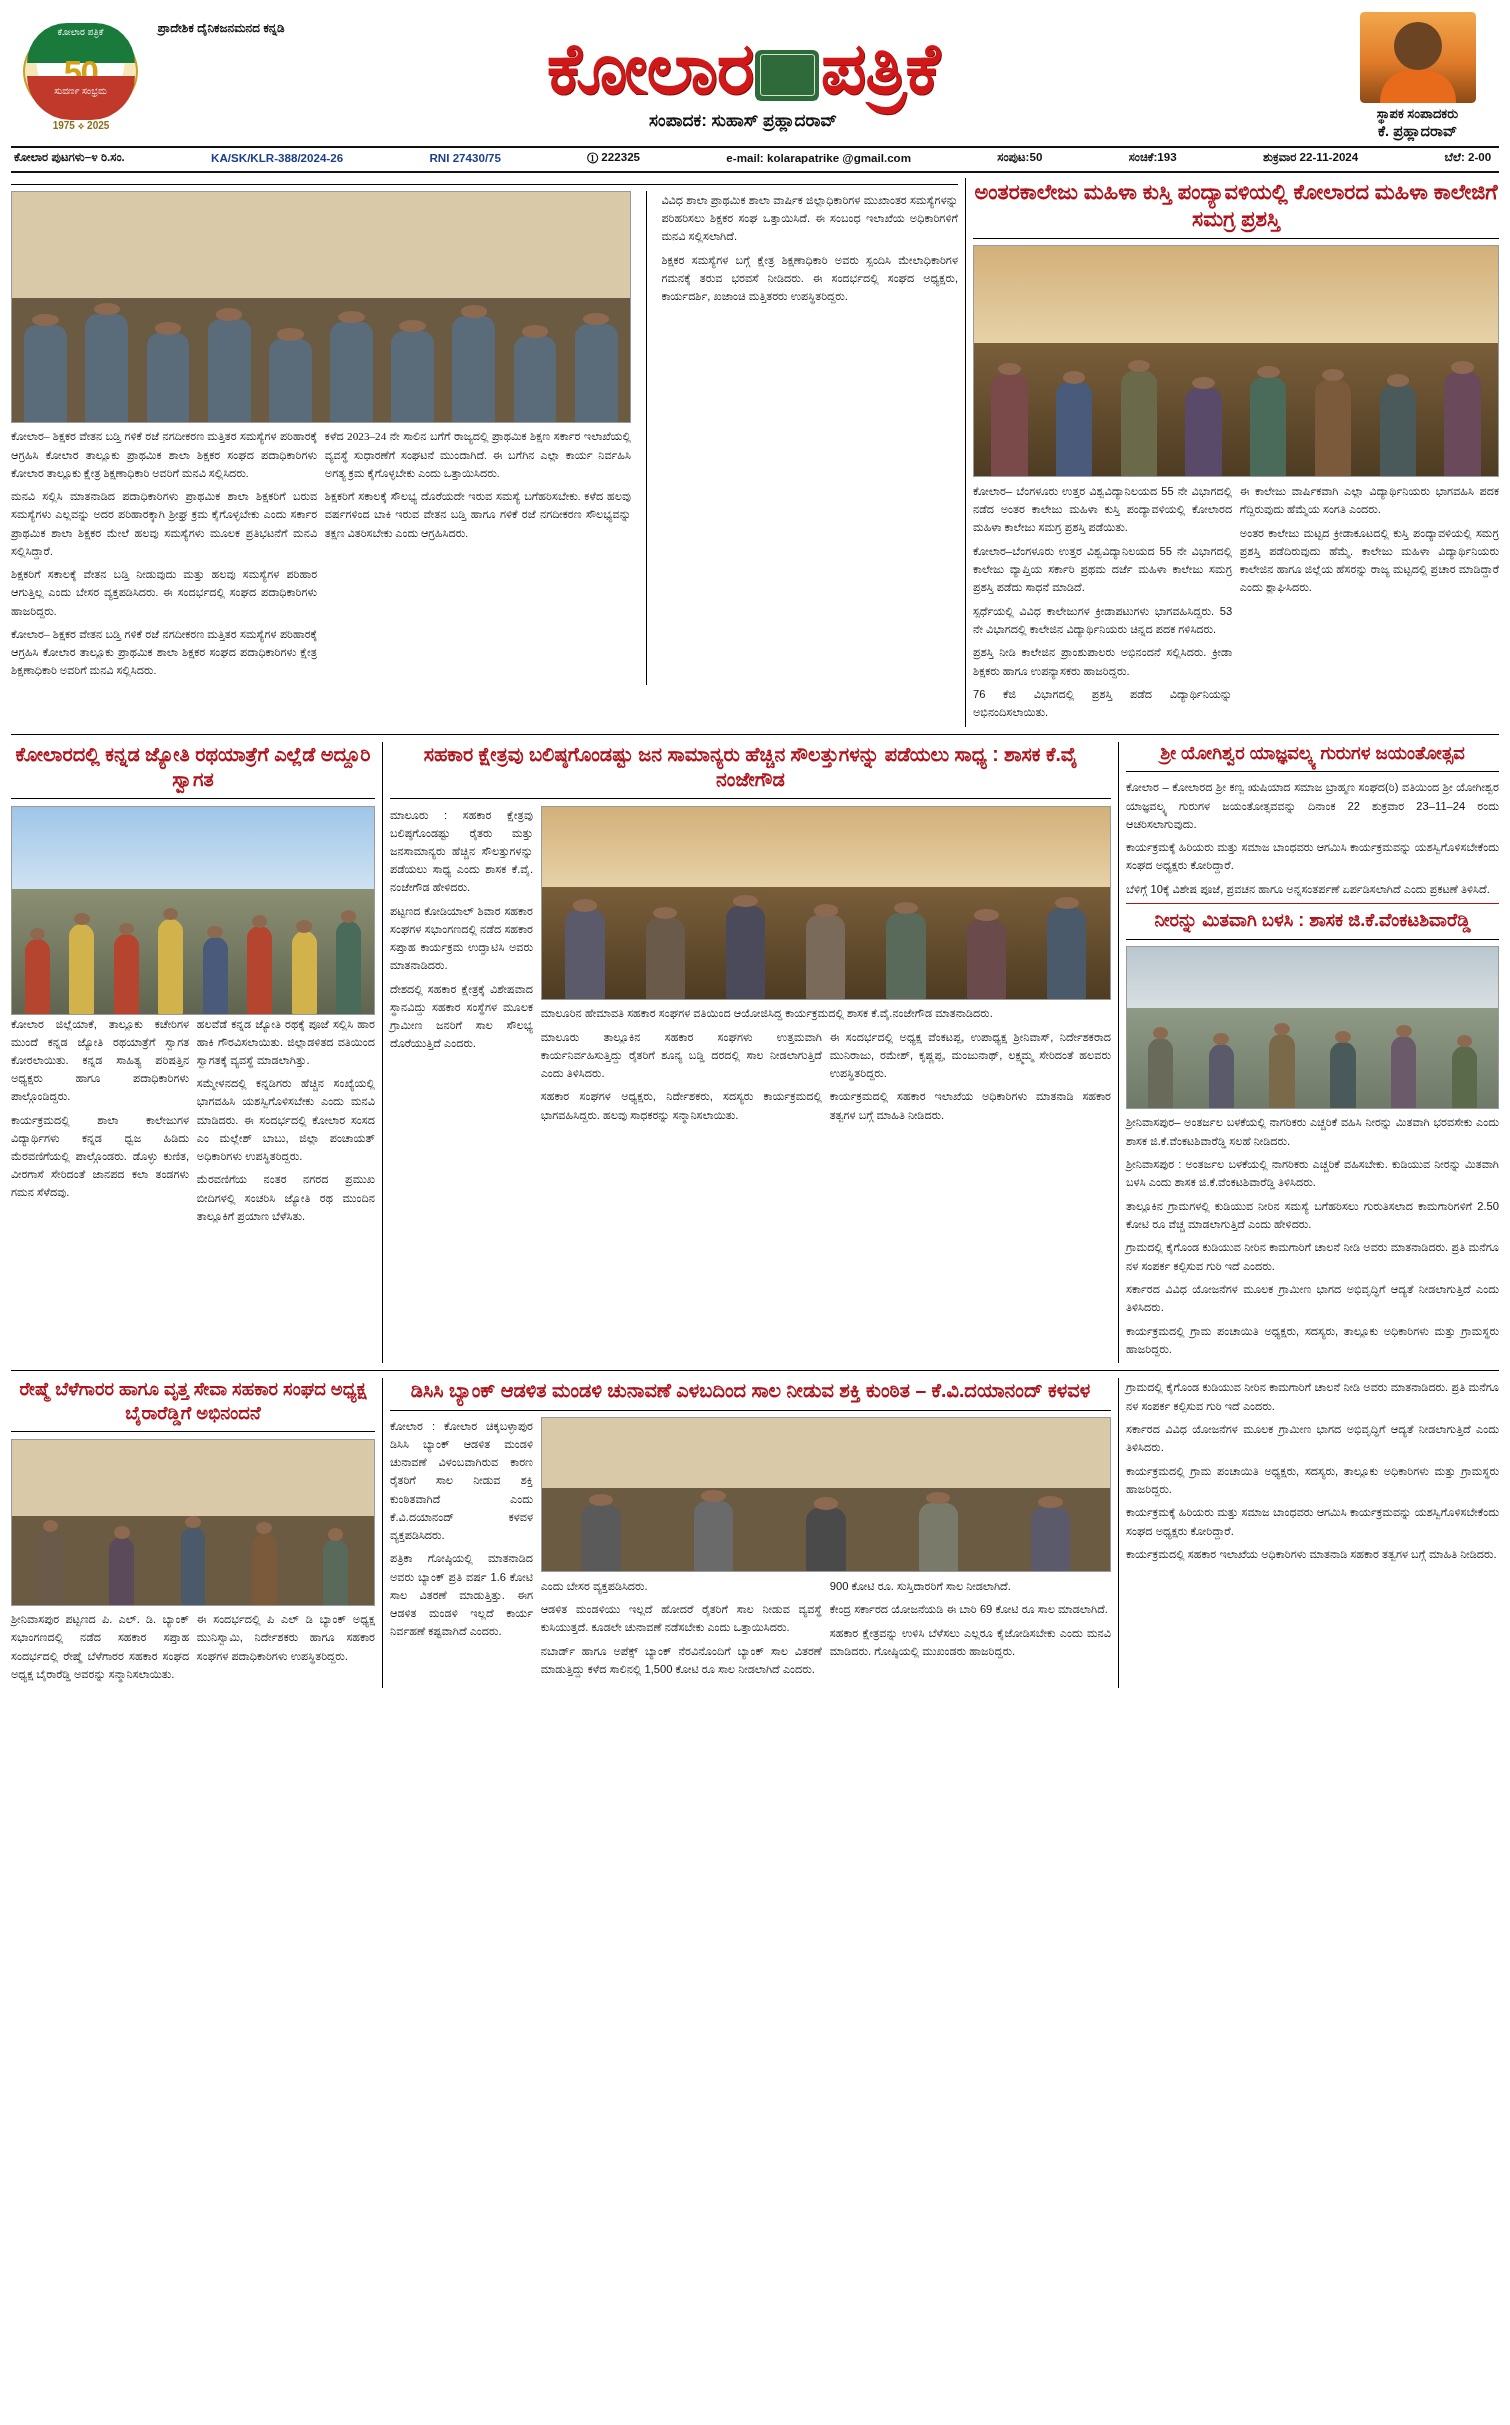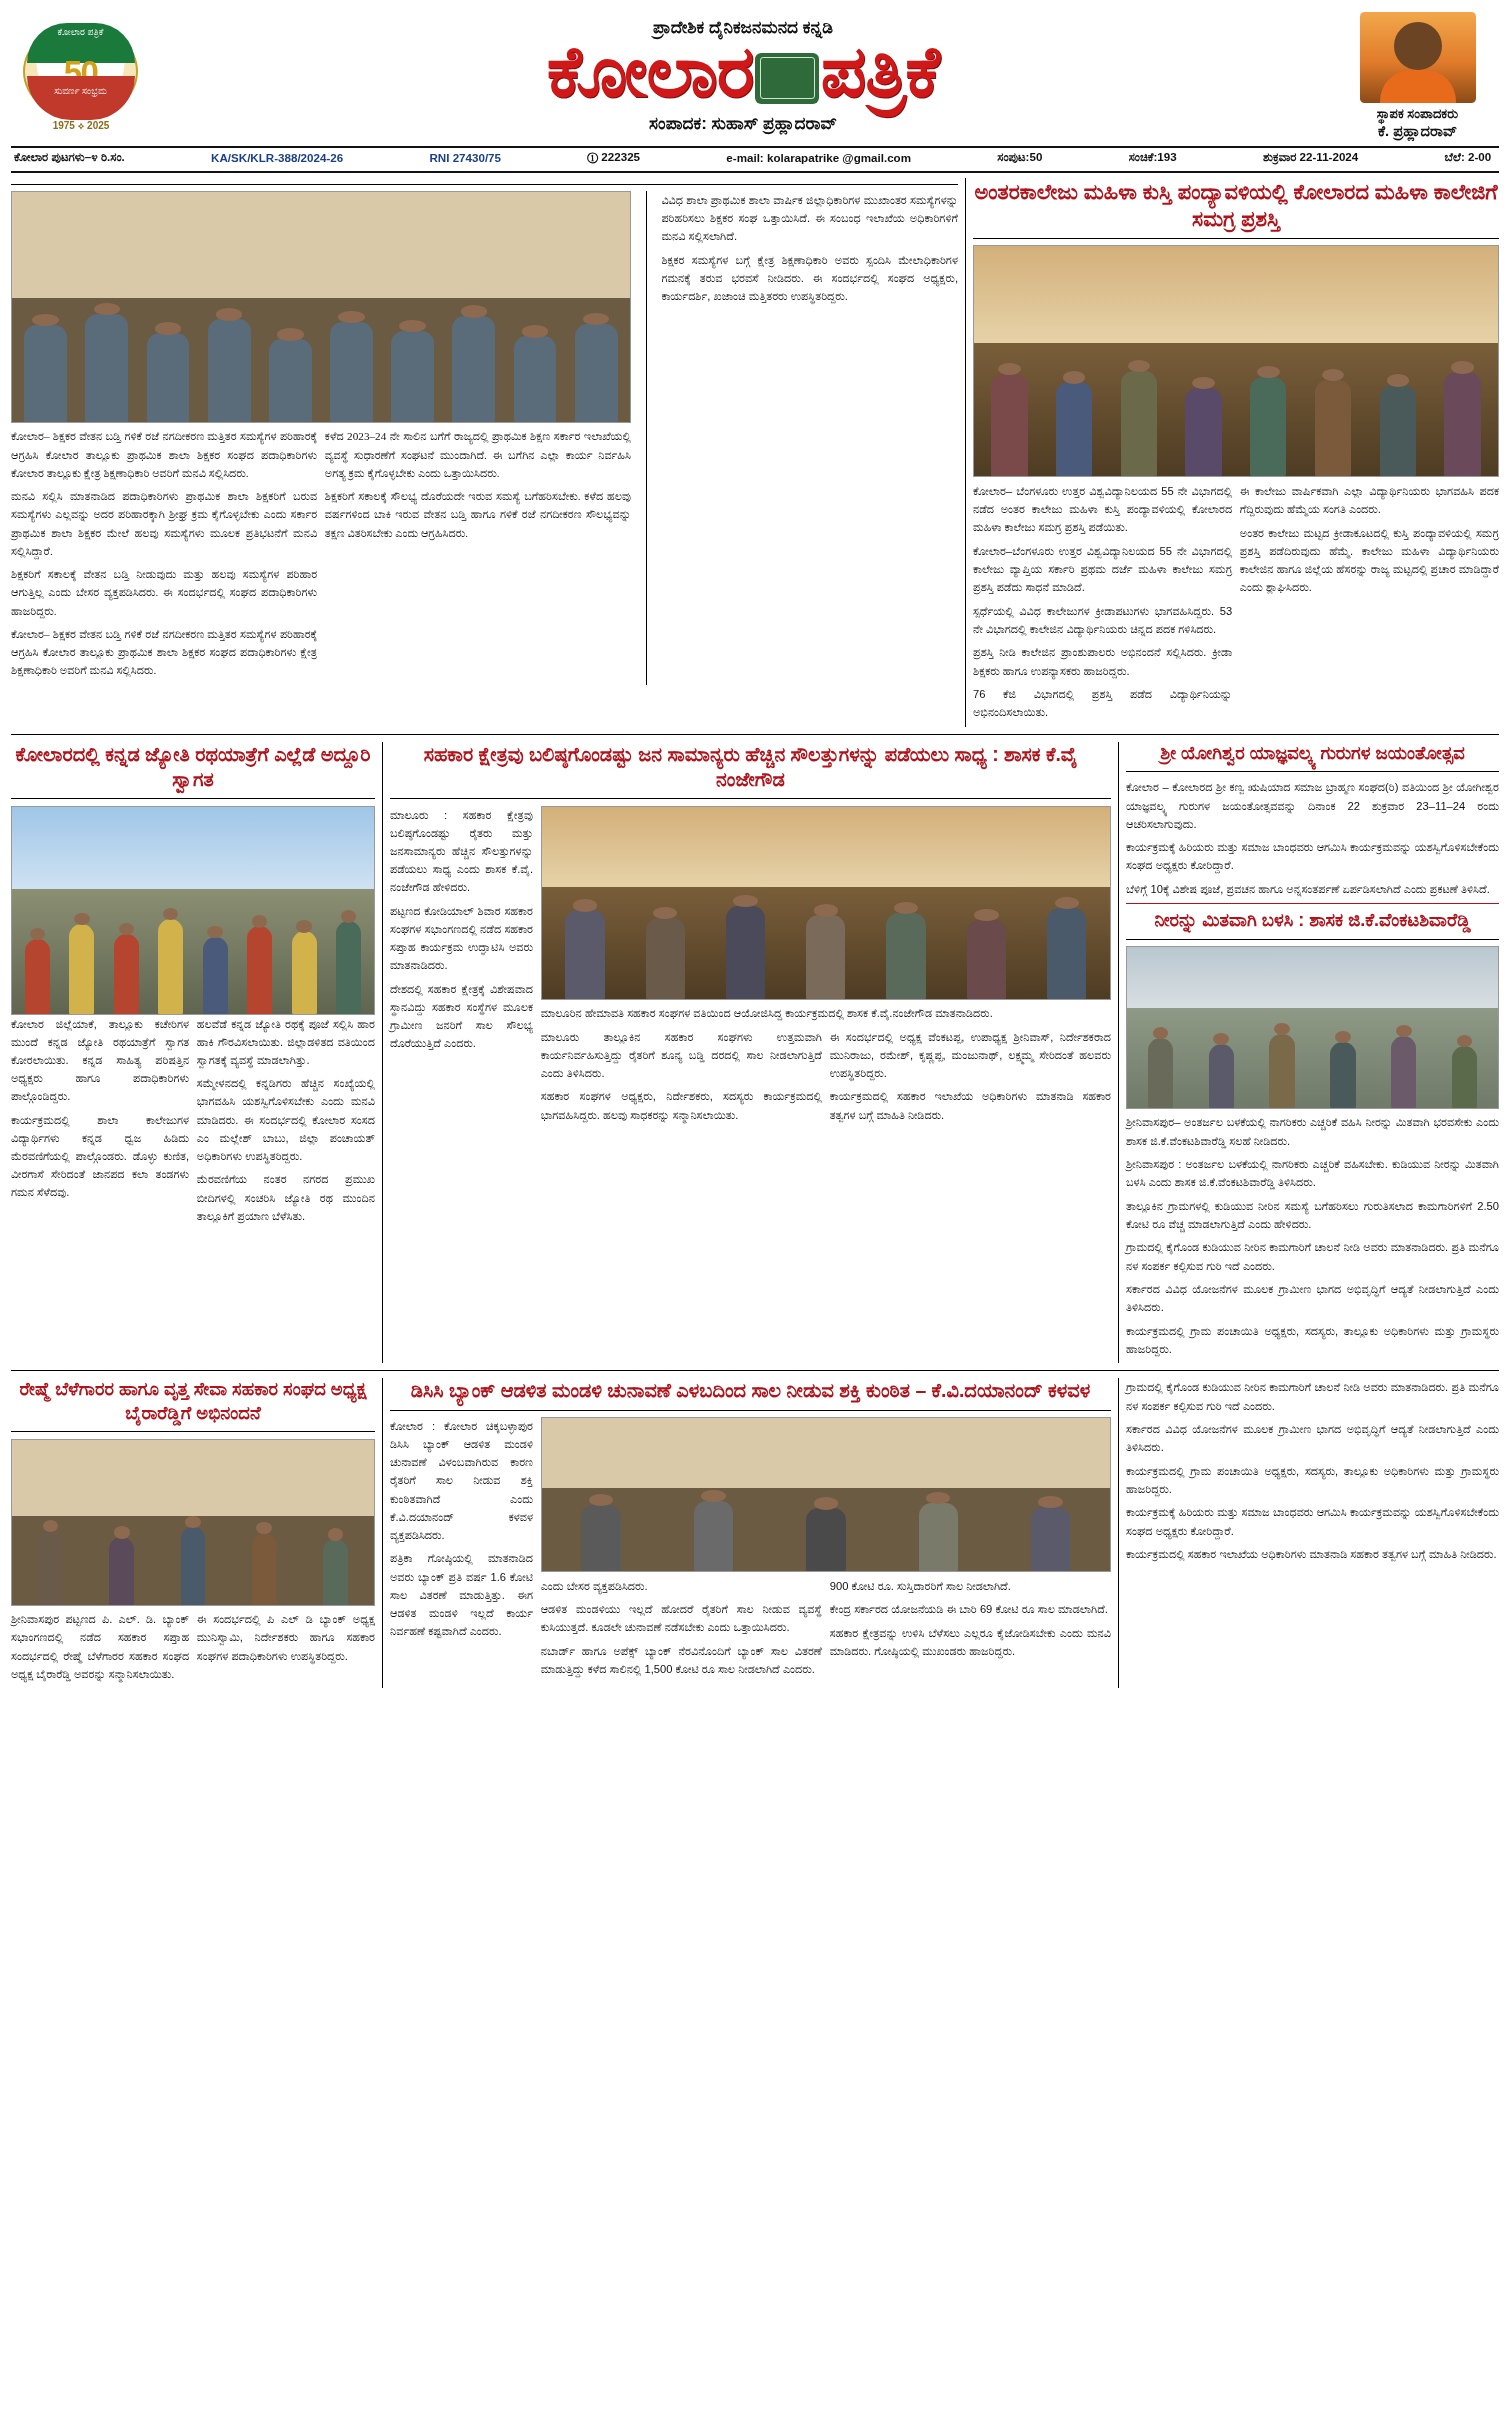--- a/index.html
+++ b/index.html
@@ -38,21 +38,21 @@
   .logo .fifty {
     position:absolute; left:37px; top:31px; width:56px; height:48px;
     display:flex; align-items:center; justify-content:center;
     font-size:33px; font-weight:bold; color:#d4a017; letter-spacing:-1.5px;
   }
   .logo .years {
     position:absolute; left:22px; bottom:1.5px; width:87px; text-align:center;
     font-size:10px; font-weight:bold; color:#8a6d1a;
   }
   .title-block { flex: 1 1 auto; text-align:center; }
-  .kicker-row { display:flex; justify-content:center; font-size:17px; font-weight:bold; color:#111; margin-bottom:-1.5px; }
+  .kicker-row { display:flex; justify-content:flex-start; font-size:12px; font-weight:bold; color:#111; margin-bottom:-1.5px; }
   .paper-title {
     font-size: 71px; font-weight: bold; color:#d01818; line-height: 1.02;
     letter-spacing: -0.8px; white-space: nowrap;
     text-shadow: 0.8px 0.8px 0 #7a0d0d;
   }
   .paper-title .emblem {
     display:inline-block; width:64px; height:51px; vertical-align:-7.7px;
     background:#2f6b3a; border-radius:6.2px; margin:0 1.5px;
     position:relative; overflow:hidden;
   }

